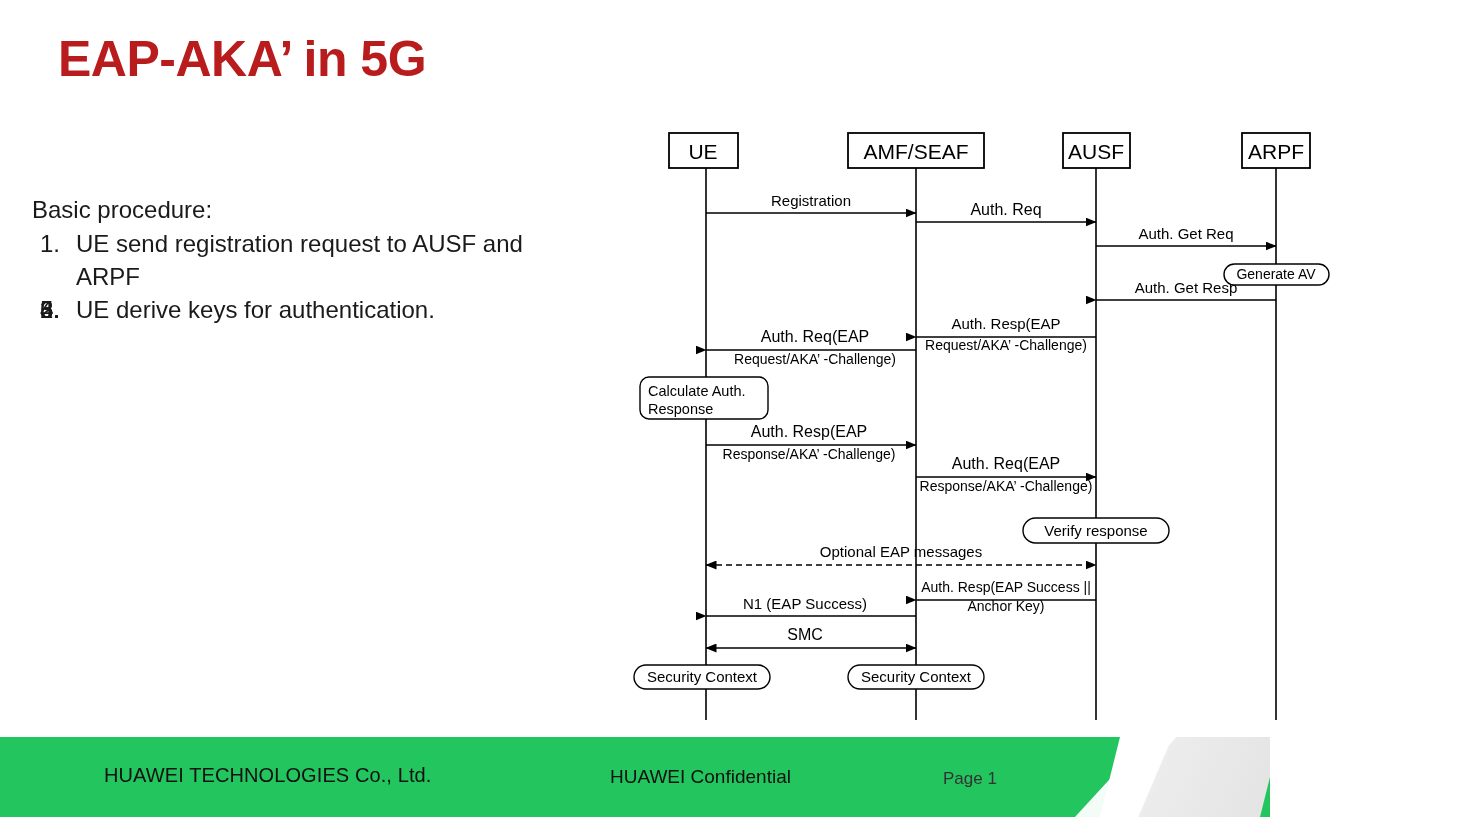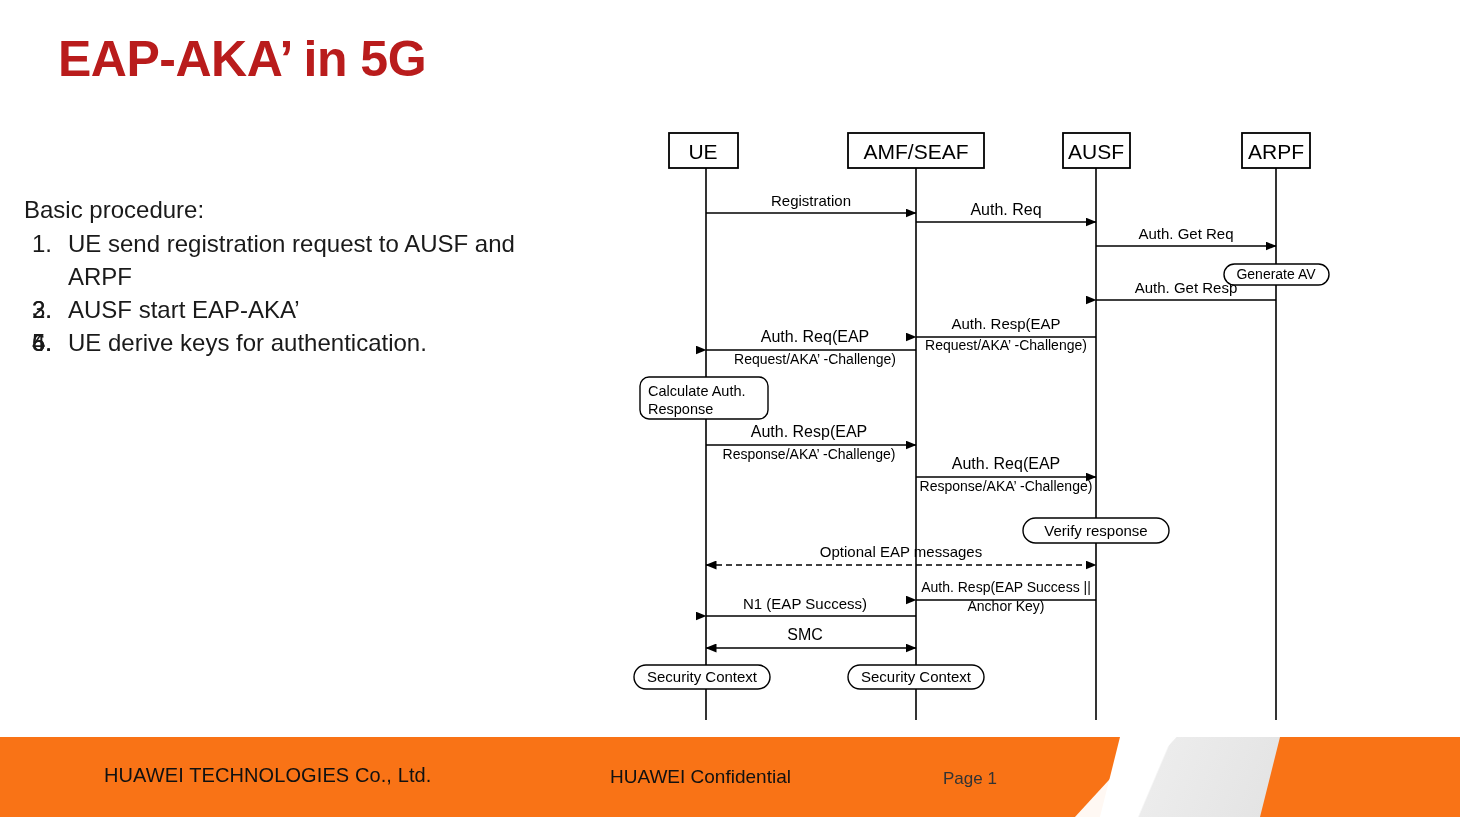--- a/index.html
+++ b/index.html
@@ -13,21 +13,21 @@
   
   #slide-title{
     position:absolute;left:58px;top:30px;
     font-size:50px;font-weight:bold;
     color:#b91c1c;
     letter-spacing:-0.5px;
     white-space:nowrap;
   }
   
   #procedure{
-    position:absolute;left:24px;top:193px;width:560px;
+    position:absolute;left:32px;top:193px;width:560px;
     color:#1a1a1a;
   }
   #procedure .lead{
     font-size:24px;line-height:33px;margin-bottom:1px;
   }
   #procedure ol{
     margin:0;padding:0;list-style:none;
   }
   #procedure li{
     font-size:24px;line-height:33px;
@@ -39,22 +39,22 @@
     font-size:24px;
   }
   
   #diagram{
     position:absolute;left:600px;top:122px;
     width:800px;height:620px;
   }
   #diagram svg{display:block;}
   
   #footer{
-    position:absolute;left:0;top:737px;width:1460px;height:80px;
-    background:#f97316;
+    position:absolute;left:0;top:737px;width:1270px;height:80px;
+    background:#22c55e;
     overflow:hidden;
   }
   #footer .swoosh{
     position:absolute;top:-10px;left:1085px;width:120px;height:100px;
     background:#ffffff;
     transform:skewX(-20deg) rotate(8deg);
     opacity:0.95;
     clip-path:polygon(40% 0%, 62% 0%, 30% 100%, 8% 100%);
   }
   #footer .swoosh2{
@@ -96,21 +96,20 @@
   <ol>
     <li>
       <span class="num">1.</span>
       <span>UE send registration request to AUSF and ARPF</span>
     </li>
     <li>
       <span class="num">2.</span>
     </li>
     <li>
       <span class="num">3.</span>
-      <span>AUSF start EAP-AKA’</span>
     </li>
     <li>
       <span class="num">4.</span>
     </li>
     <li>
       <span class="num">5.</span>
     </li>
     <li>
       <span class="num">6.</span>
       <span>UE derive keys for authentication.</span>

